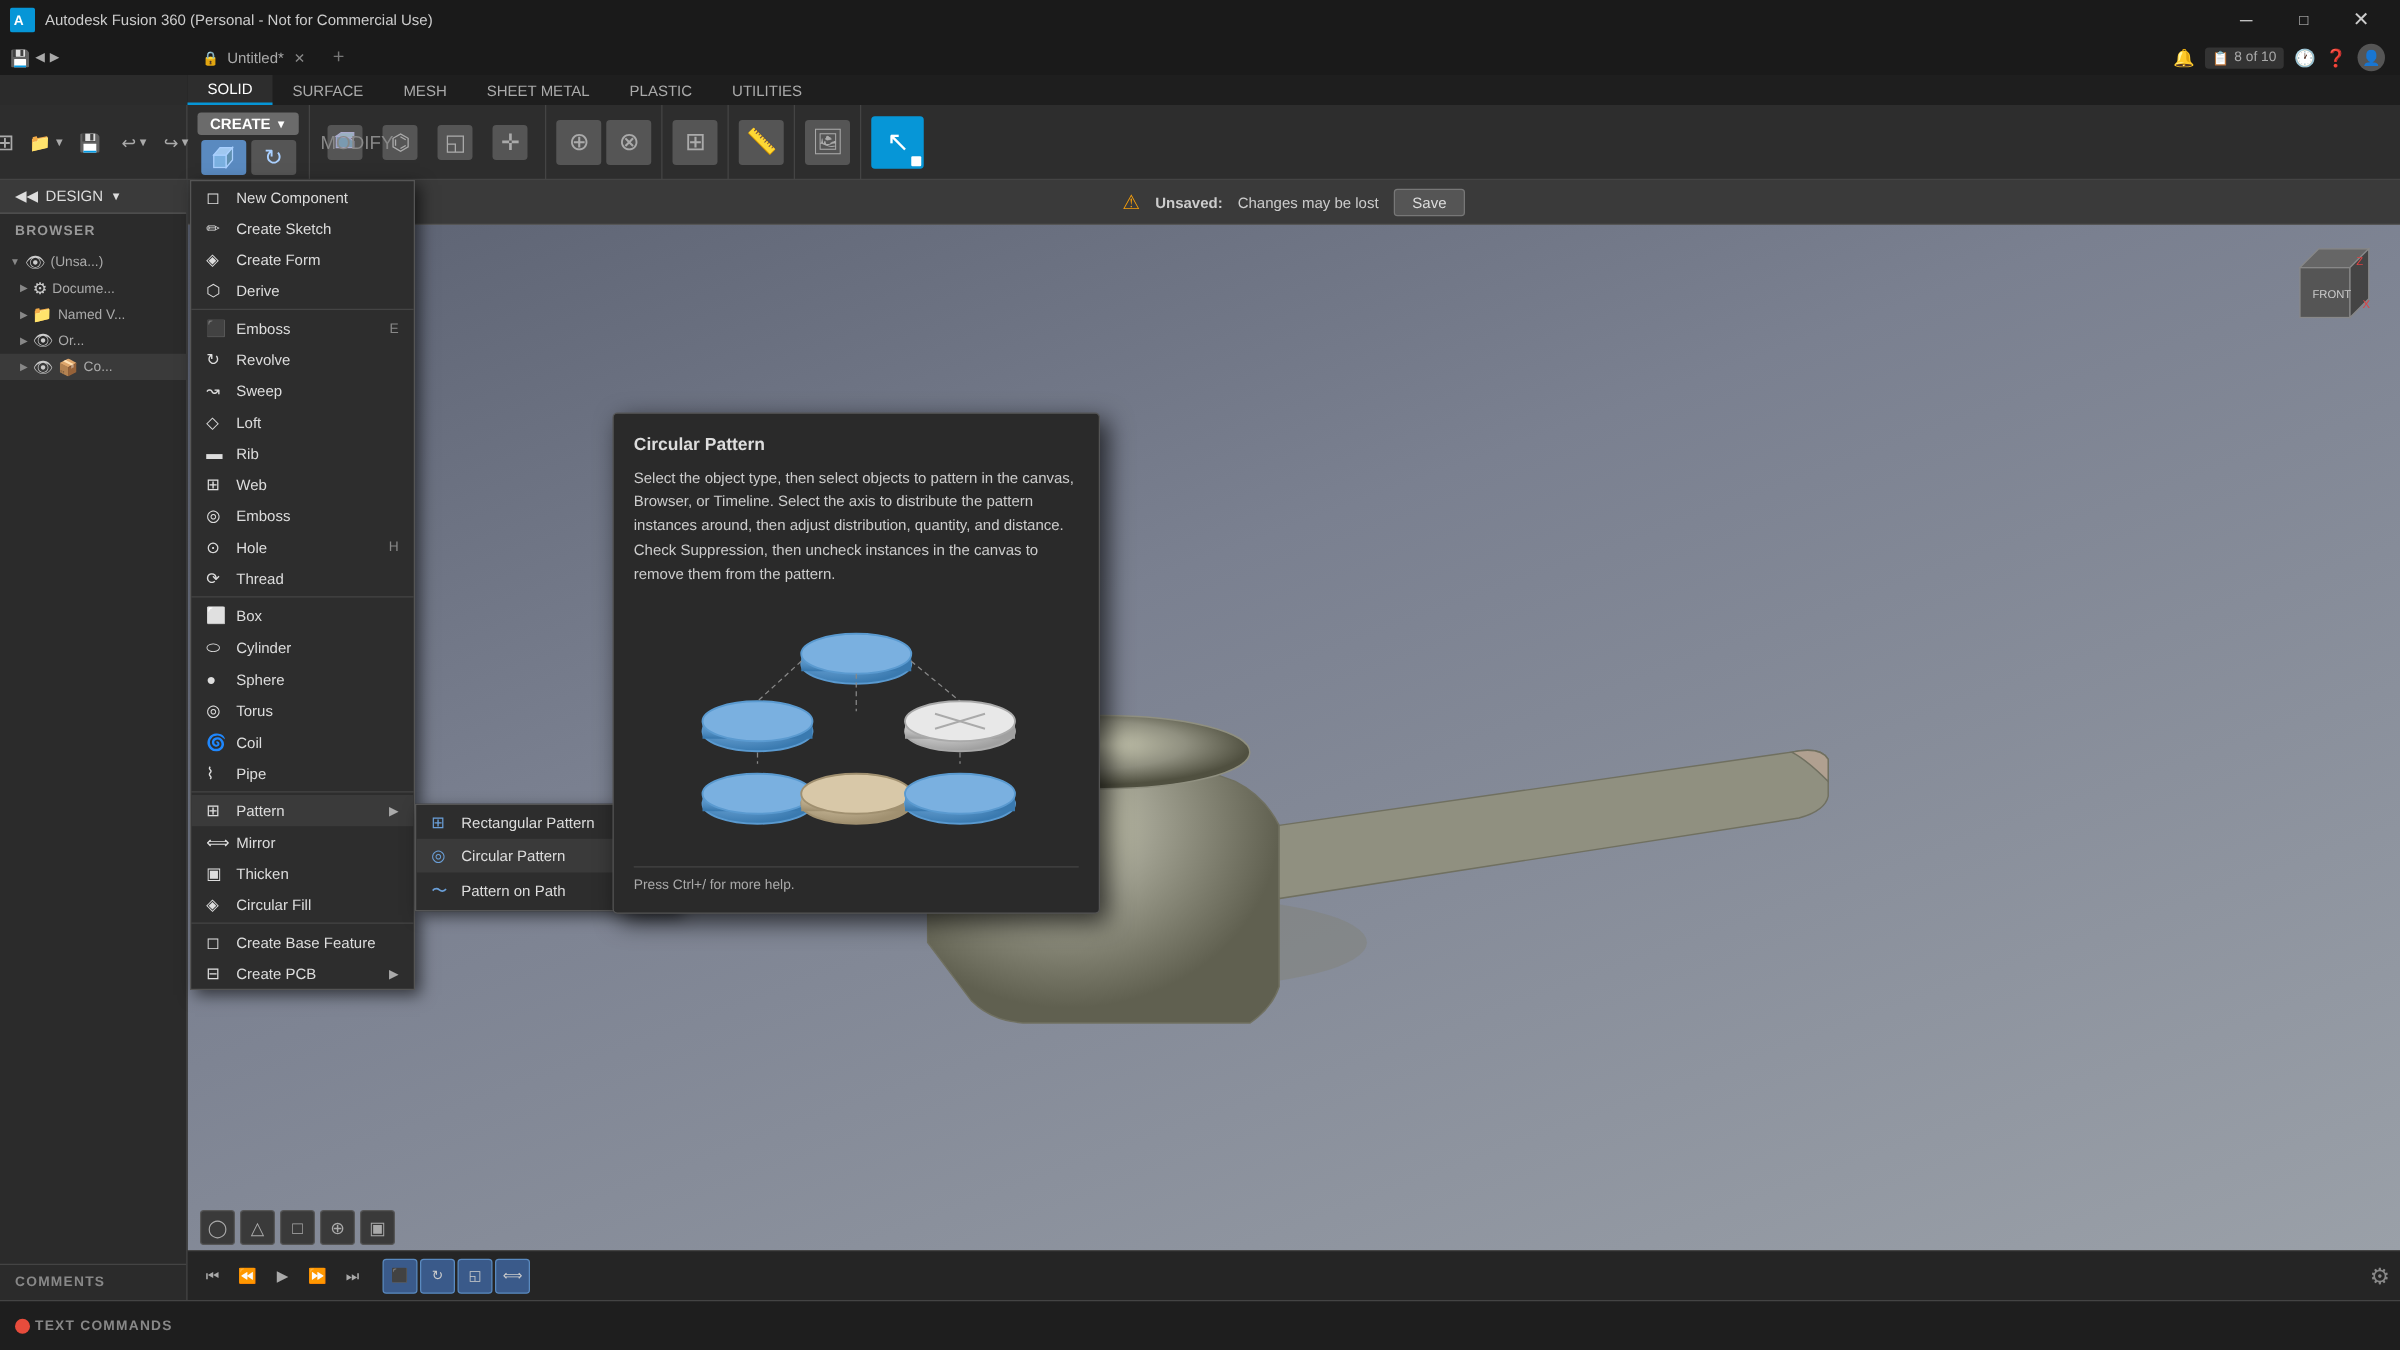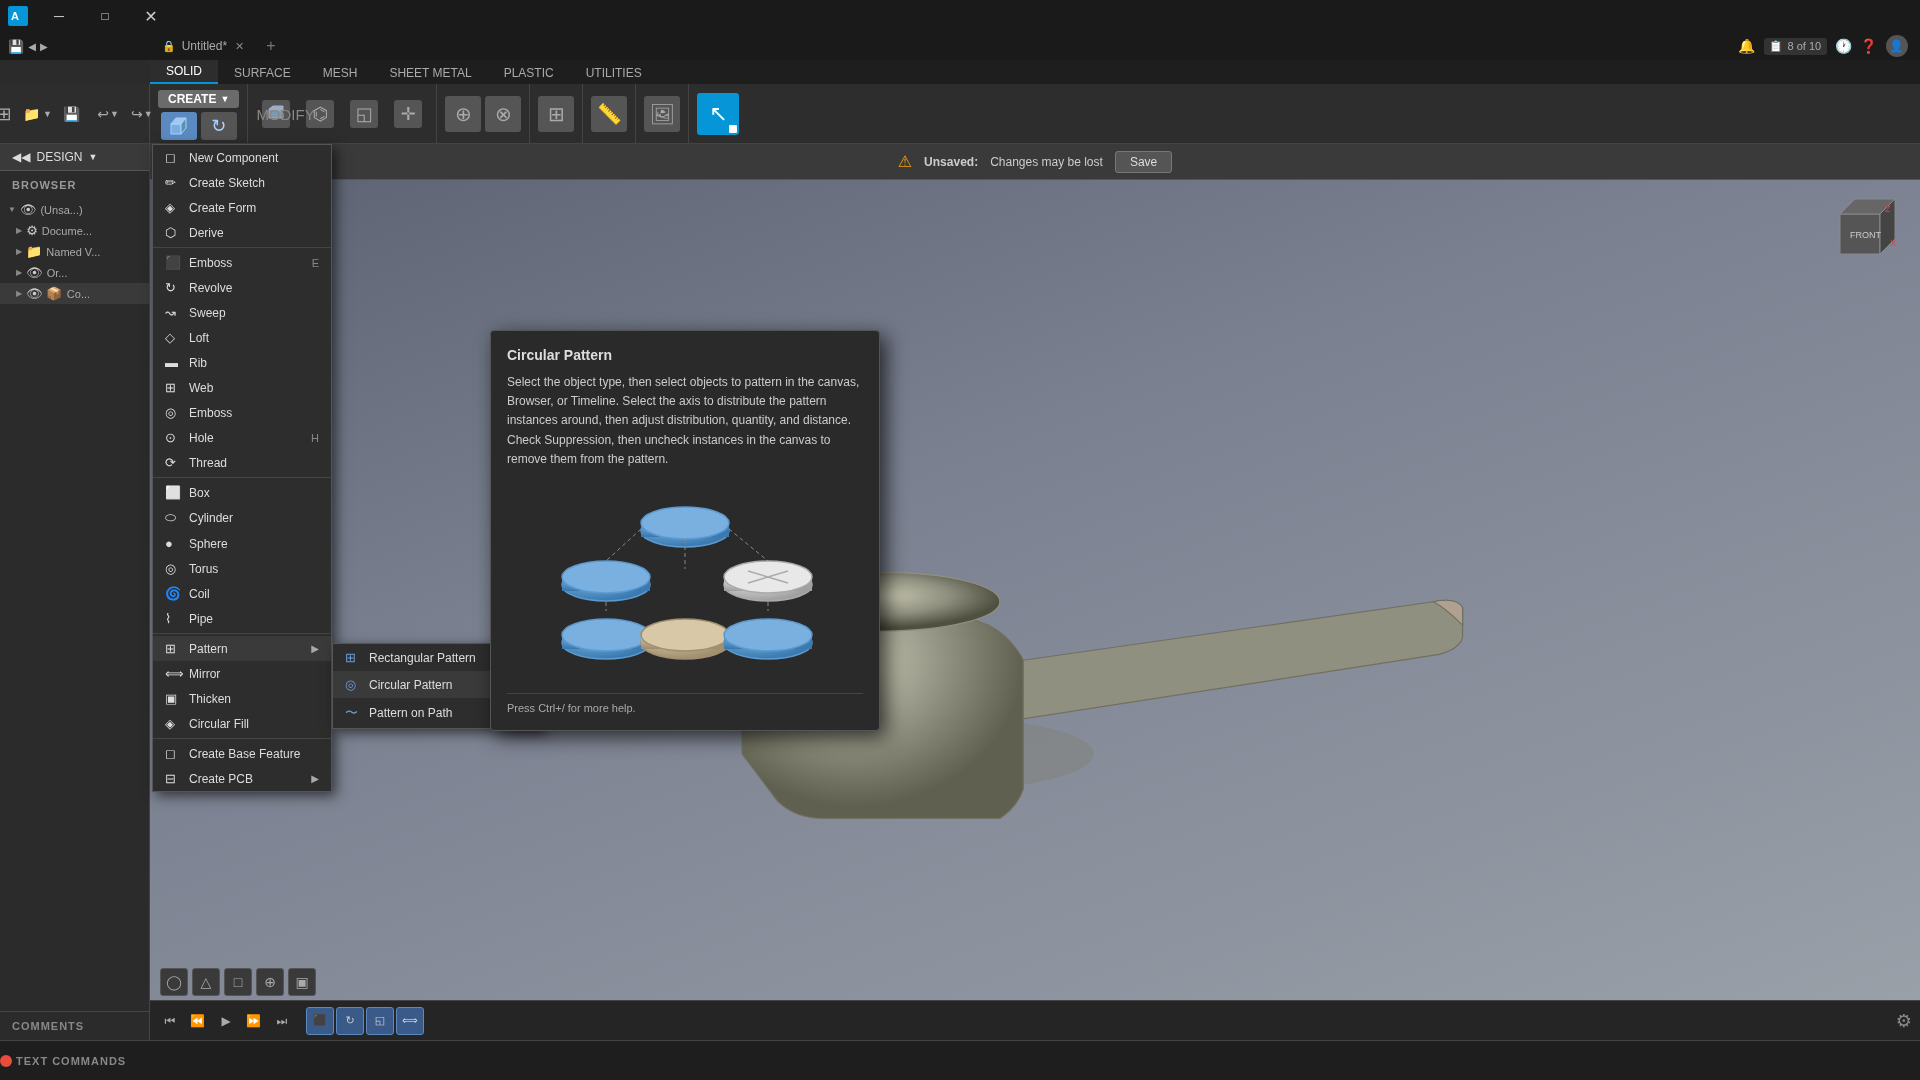--- a/index.html
+++ b/index.html
@@ -25,20 +25,21 @@
 </head>
 <body>
 
 <div id="titlebar" style="position:absolute;top:0;left:0;right:0;height:32px;background:#1a1a1a;display:flex;align-items:center;padding:0 8px;z-index:300;">
   <div style="width:20px;height:20px;margin-right:8px;">
     <svg viewBox="0 0 20 20" width="20" height="20">
         <rect width="20" height="20" rx="2" fill="#0696d7"></rect>
         <text x="3" y="14" font-size="11" fill="white" font-weight="bold">A</text>
       </svg>
   </div>
+  <span style="font-size:12px;color:#ccc;flex:1;">Autodesk Fusion 360 (Personal - Not for Commercial Use)</span>
   <div style="display:flex;">
     <div style="width:46px;height:32px;display:flex;align-items:center;justify-content:center;cursor:pointer;color:#ccc;font-size:14px;">─</div>
     <div style="width:46px;height:32px;display:flex;align-items:center;justify-content:center;cursor:pointer;color:#ccc;font-size:12px;">□</div>
     <div style="width:46px;height:32px;display:flex;align-items:center;justify-content:center;cursor:pointer;color:#ccc;font-size:16px;">✕</div>
   </div>
 </div>
 
 <div style="position:absolute;top:32px;left:0;right:0;height:28px;background:#1a1a1a;display:flex;align-items:stretch;z-index:200;">
   <div style="width:150px;background:#1a1a1a;display:flex;align-items:center;padding-left:8px;gap:6px;">
     <div style="display:flex;gap:4px;align-items:center;color:#aaa;font-size:13px;">
@@ -447,16 +448,16 @@
   <div style="display:flex;gap:2px;margin-left:8px;">
     <div style="width:28px;height:28px;background:#3a5a8a;border-radius:3px;display:flex;align-items:center;justify-content:center;font-size:11px;cursor:pointer;color:#ccc;border:1px solid #5a8ac0;" title="Extrude">⬛</div>
     <div style="width:28px;height:28px;background:#3a5a8a;border-radius:3px;display:flex;align-items:center;justify-content:center;font-size:11px;cursor:pointer;color:#ccc;border:1px solid #5a8ac0;" title="Revolve">↻</div>
     <div style="width:28px;height:28px;background:#3a5a8a;border-radius:3px;display:flex;align-items:center;justify-content:center;font-size:11px;cursor:pointer;color:#ccc;border:1px solid #5a8ac0;" title="Fillet">◱</div>
     <div style="width:28px;height:28px;background:#3a5a8a;border-radius:3px;display:flex;align-items:center;justify-content:center;font-size:11px;cursor:pointer;color:#ccc;border:1px solid #5a8ac0;" title="Mirror">⟺</div>
   </div>
 
   <div style="margin-left:auto;color:#888;cursor:pointer;font-size:18px;">⚙</div>
 </div>
 
-<div style="position:absolute;bottom:0;left:0;right:0;height:40px;background:#1e1e1e;display:flex;align-items:center;padding:0 0;gap:4px;border-top:1px solid #444;z-index:100;">
+<div style="position:absolute;bottom:0;left:0;right:0;height:40px;background:#1e1e1e;display:flex;align-items:center;padding:0 12px;gap:4px;border-top:1px solid #444;z-index:100;">
   <span style="width:12px;height:12px;border-radius:50%;background:#e74c3c;display:inline-block;"></span>
   <span style="color:#888;font-size:11px;cursor:pointer;letter-spacing:1px;font-weight:bold;">TEXT COMMANDS</span>
 </div>
 
 </body></html>

